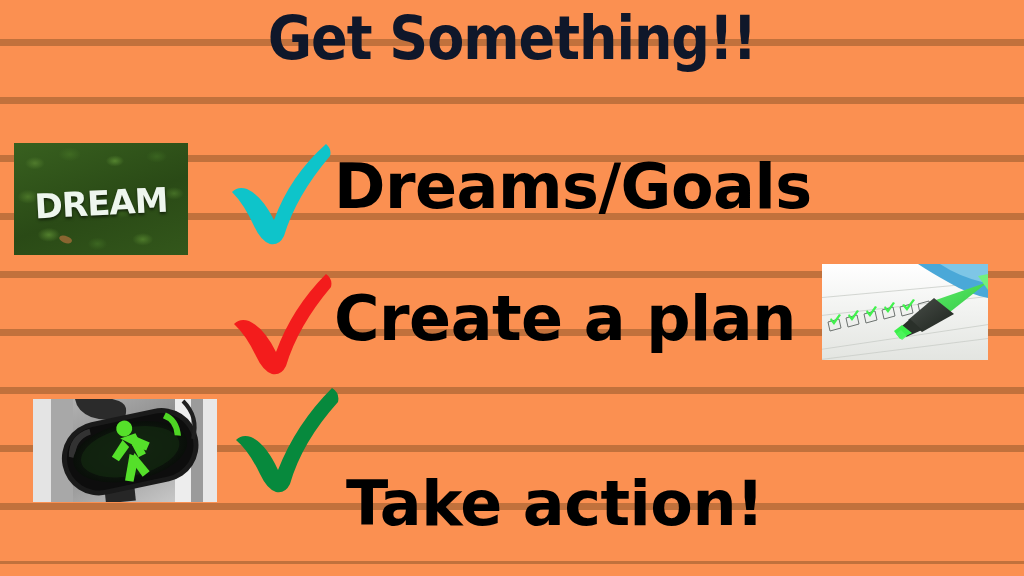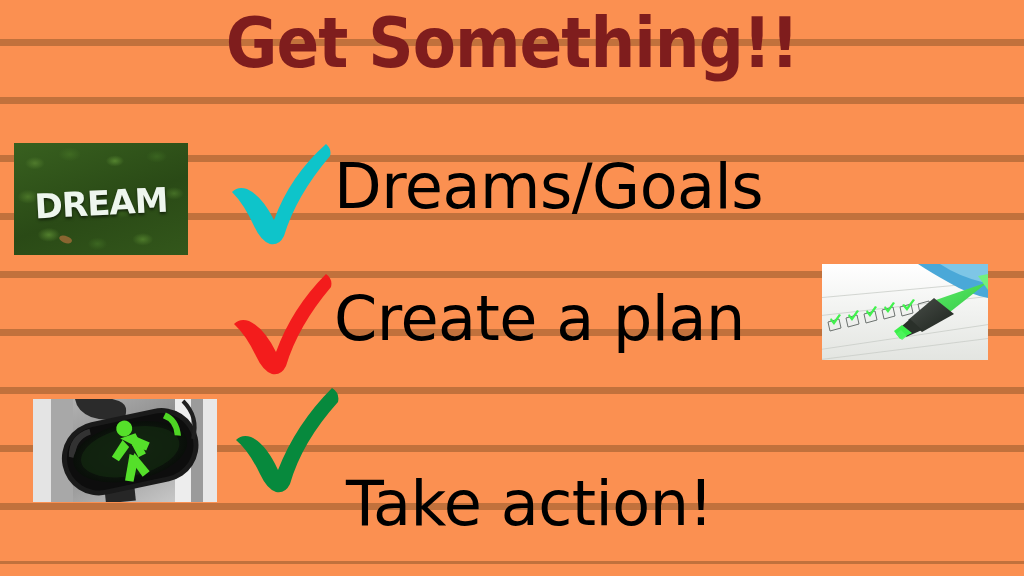--- a/index.html
+++ b/index.html
@@ -30,22 +30,22 @@
     pointer-events: none;
   }
 
   
   #title {
     position: absolute;
     left: 0;
     right: 0;
     top: 8px;
     text-align: center;
-    color: #7f1d1d;
-    font-size: 70px;
+    color: #0f172a;
+    font-size: 60px;
     line-height: 1.0;
     font-weight: 900;
     letter-spacing: -1px;
     white-space: nowrap;
     font-stretch: condensed;
   }
 
   
   .row {
     position: absolute;
@@ -63,21 +63,21 @@
     position: absolute;
     width: 120px;
     height: 120px;
   }
   .check svg { display: block; width: 100%; height: 100%; }
 
   .row-label {
     position: absolute;
     color: #000000;
     font-size: 62px;
-    font-weight: 400;
+    font-weight: 700;
     line-height: 1;
     white-space: nowrap;
     letter-spacing: -0.5px;
   }
 
   
   .photo {
     position: absolute;
     overflow: hidden;
     background: #222;

